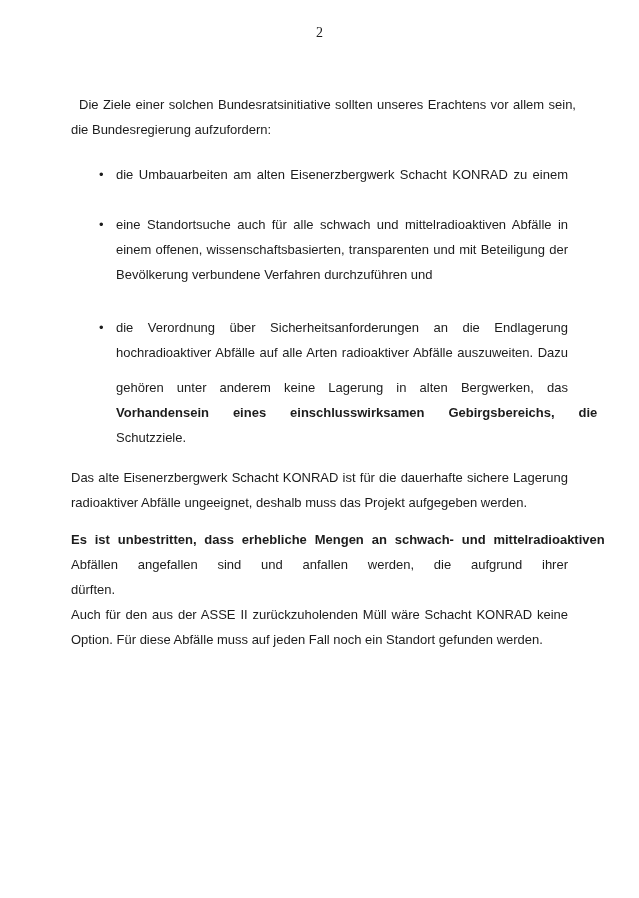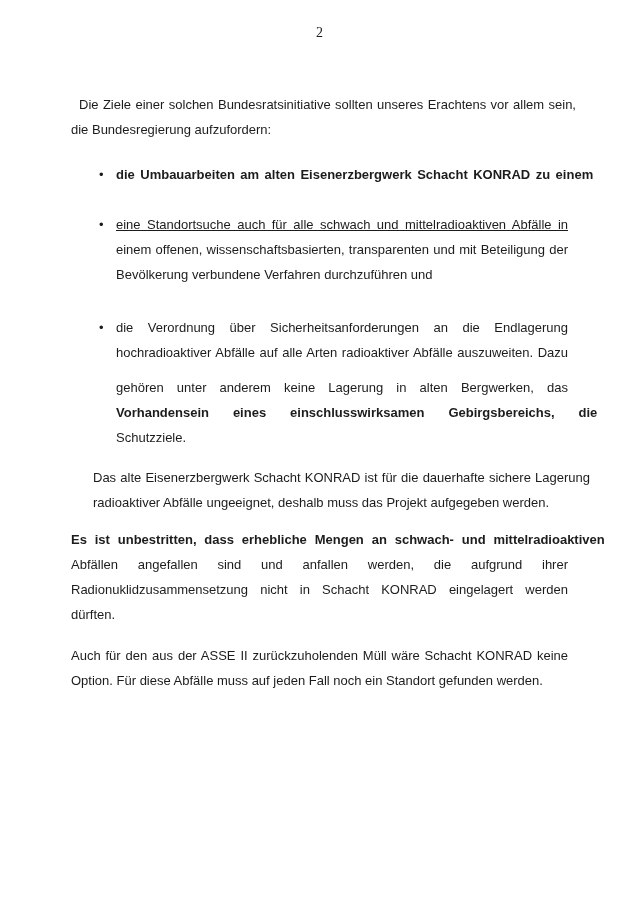--- a/index.html
+++ b/index.html
@@ -32,23 +32,23 @@
     margin-left: 71px;
     width: 497px;
     font-size: 13px;
     line-height: 25px;
   }
   .block { margin: 0; }
   .content > .block:nth-child(1) { margin-top: 52px; }
   .content > .block:nth-child(2) { margin-top: 20px; }
   .content > .block:nth-child(3) { margin-top: 25px; }
   .content > .block:nth-child(4) { margin-top: 28px; }
-  .content > .block:nth-child(5) { margin-top: 15px; margin-left: 22px; }
+  .content > .block:nth-child(5) { margin-top: 15px; }
   .content > .block:nth-child(6) { margin-top: 12px; }
-  .content > .block:nth-child(7) { margin-top: 16px; }
+  .content > .block:nth-child(7) { margin-top: 0; }
   .bullet {
     position: relative;
     padding-left: 45px;
   }
   .bullet .marker {
     position: absolute;
     left: 28px;
     top: 0;
     line-height: 25px;
   }
@@ -61,44 +61,43 @@
 
 <div class="page">
   <div class="page-number">2</div>
   <div class="content">
       <div class="block paragraph">
         <div class="line just" style="word-spacing: 0.779687px; margin-left: 8px;">Die Ziele einer solchen Bundesratsinitiative sollten unseres Erachtens vor allem sein,</div>
         <div class="line">die Bundesregierung aufzufordern:</div>
       </div>
       <div class="block bullet">
         <span class="marker">•</span>
-        <div class="line just" style="word-spacing: 1.85547px; font-weight: bold;">die Umbauarbeiten am alten Eisenerzbergwerk Schacht KONRAD zu einem</div>
+        <div class="line just" style="word-spacing: 1.85547px;">die Umbauarbeiten am alten Eisenerzbergwerk Schacht KONRAD zu einem</div>
       </div>
       <div class="block bullet">
         <span class="marker">•</span>
-        <div class="line just" style="word-spacing: 2.76736px; text-decoration: underline;">eine Standortsuche auch für alle schwach und mittelradioaktiven Abfälle in</div>
+        <div class="line just" style="word-spacing: 2.76736px;">eine Standortsuche auch für alle schwach und mittelradioaktiven Abfälle in</div>
         <div class="line just" style="word-spacing: 0.598214px; text-align: center;">einem offenen, wissenschaftsbasierten, transparenten und mit Beteiligung der</div>
         <div class="line">Bevölkerung verbundene Verfahren durchzuführen und</div>
       </div>
       <div class="block bullet">
         <span class="marker">•</span>
         <div class="line just" style="word-spacing: 10.8854px;">die Verordnung über Sicherheitsanforderungen an die Endlagerung</div>
         <div class="line just" style="word-spacing: 0.945312px;">hochradioaktiver Abfälle auf alle Arten radioaktiver Abfälle auszuweiten. Dazu</div>
         <div class="line just" style="word-spacing: 9.52344px; margin-top: 10px;">gehören unter anderem keine Lagerung in alten Bergwerken, das</div>
         <div class="line just" style="word-spacing: 20.3242px; font-weight: bold;">Vorhandensein eines einschlusswirksamen Gebirgsbereichs, die</div>
         <div class="line">Schutzziele.</div>
       </div>
       <div class="block paragraph">
         <div class="line just" style="word-spacing: 0.564063px;">Das alte Eisenerzbergwerk Schacht KONRAD ist für die dauerhafte sichere Lagerung</div>
         <div class="line">radioaktiver Abfälle ungeeignet, deshalb muss das Projekt aufgegeben werden.</div>
       </div>
       <div class="block paragraph">
         <div class="line just" style="word-spacing: 4.23785px; font-weight: bold;">Es ist unbestritten, dass erhebliche Mengen an schwach- und mittelradioaktiven</div>
         <div class="line just" style="word-spacing: 16.1406px;">Abfällen angefallen sind und anfallen werden, die aufgrund ihrer</div>
-        <div class="line just" style="word-spacing: 8.52344px;">Radionuklidzusammensetzung nicht in Schacht KONRAD eingelagert werden</div>
         <div class="line">dürften.</div>
       </div>
       <div class="block paragraph">
         <div class="line just" style="word-spacing: 1.2513px;">Auch für den aus der ASSE II zurückzuholenden Müll wäre Schacht KONRAD keine</div>
         <div class="line">Option. Für diese Abfälle muss auf jeden Fall noch ein Standort gefunden werden.</div>
       </div>
     </div>
 </div>
 
 </body></html>

